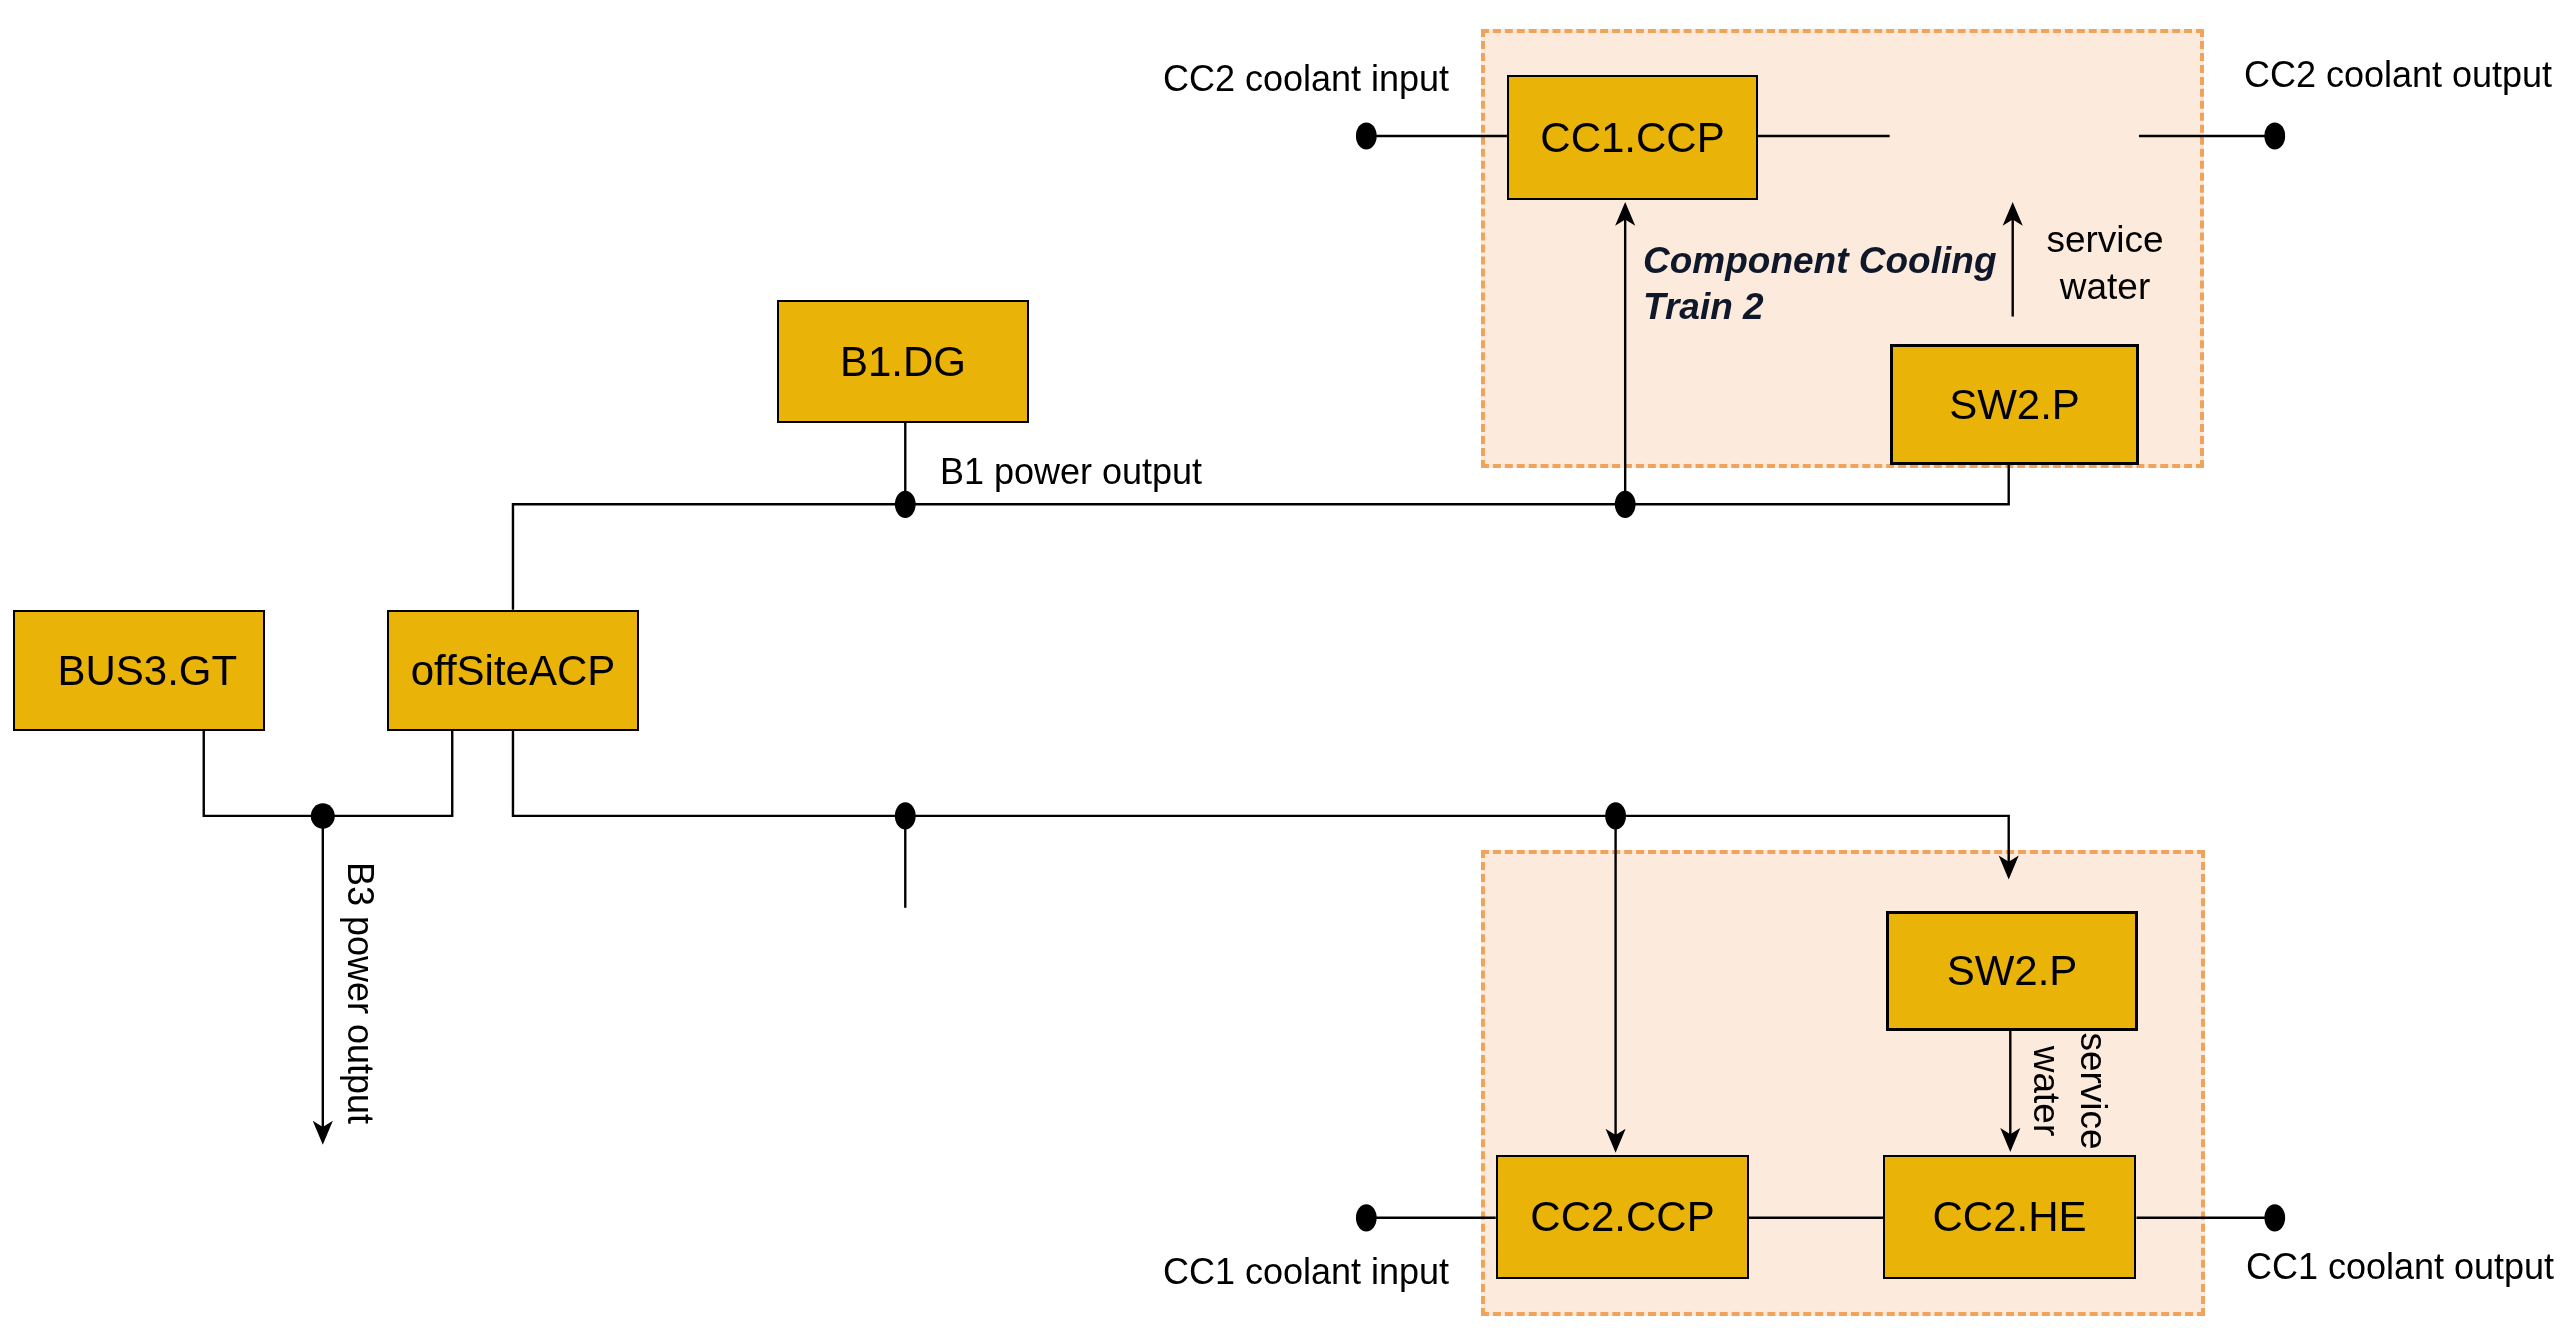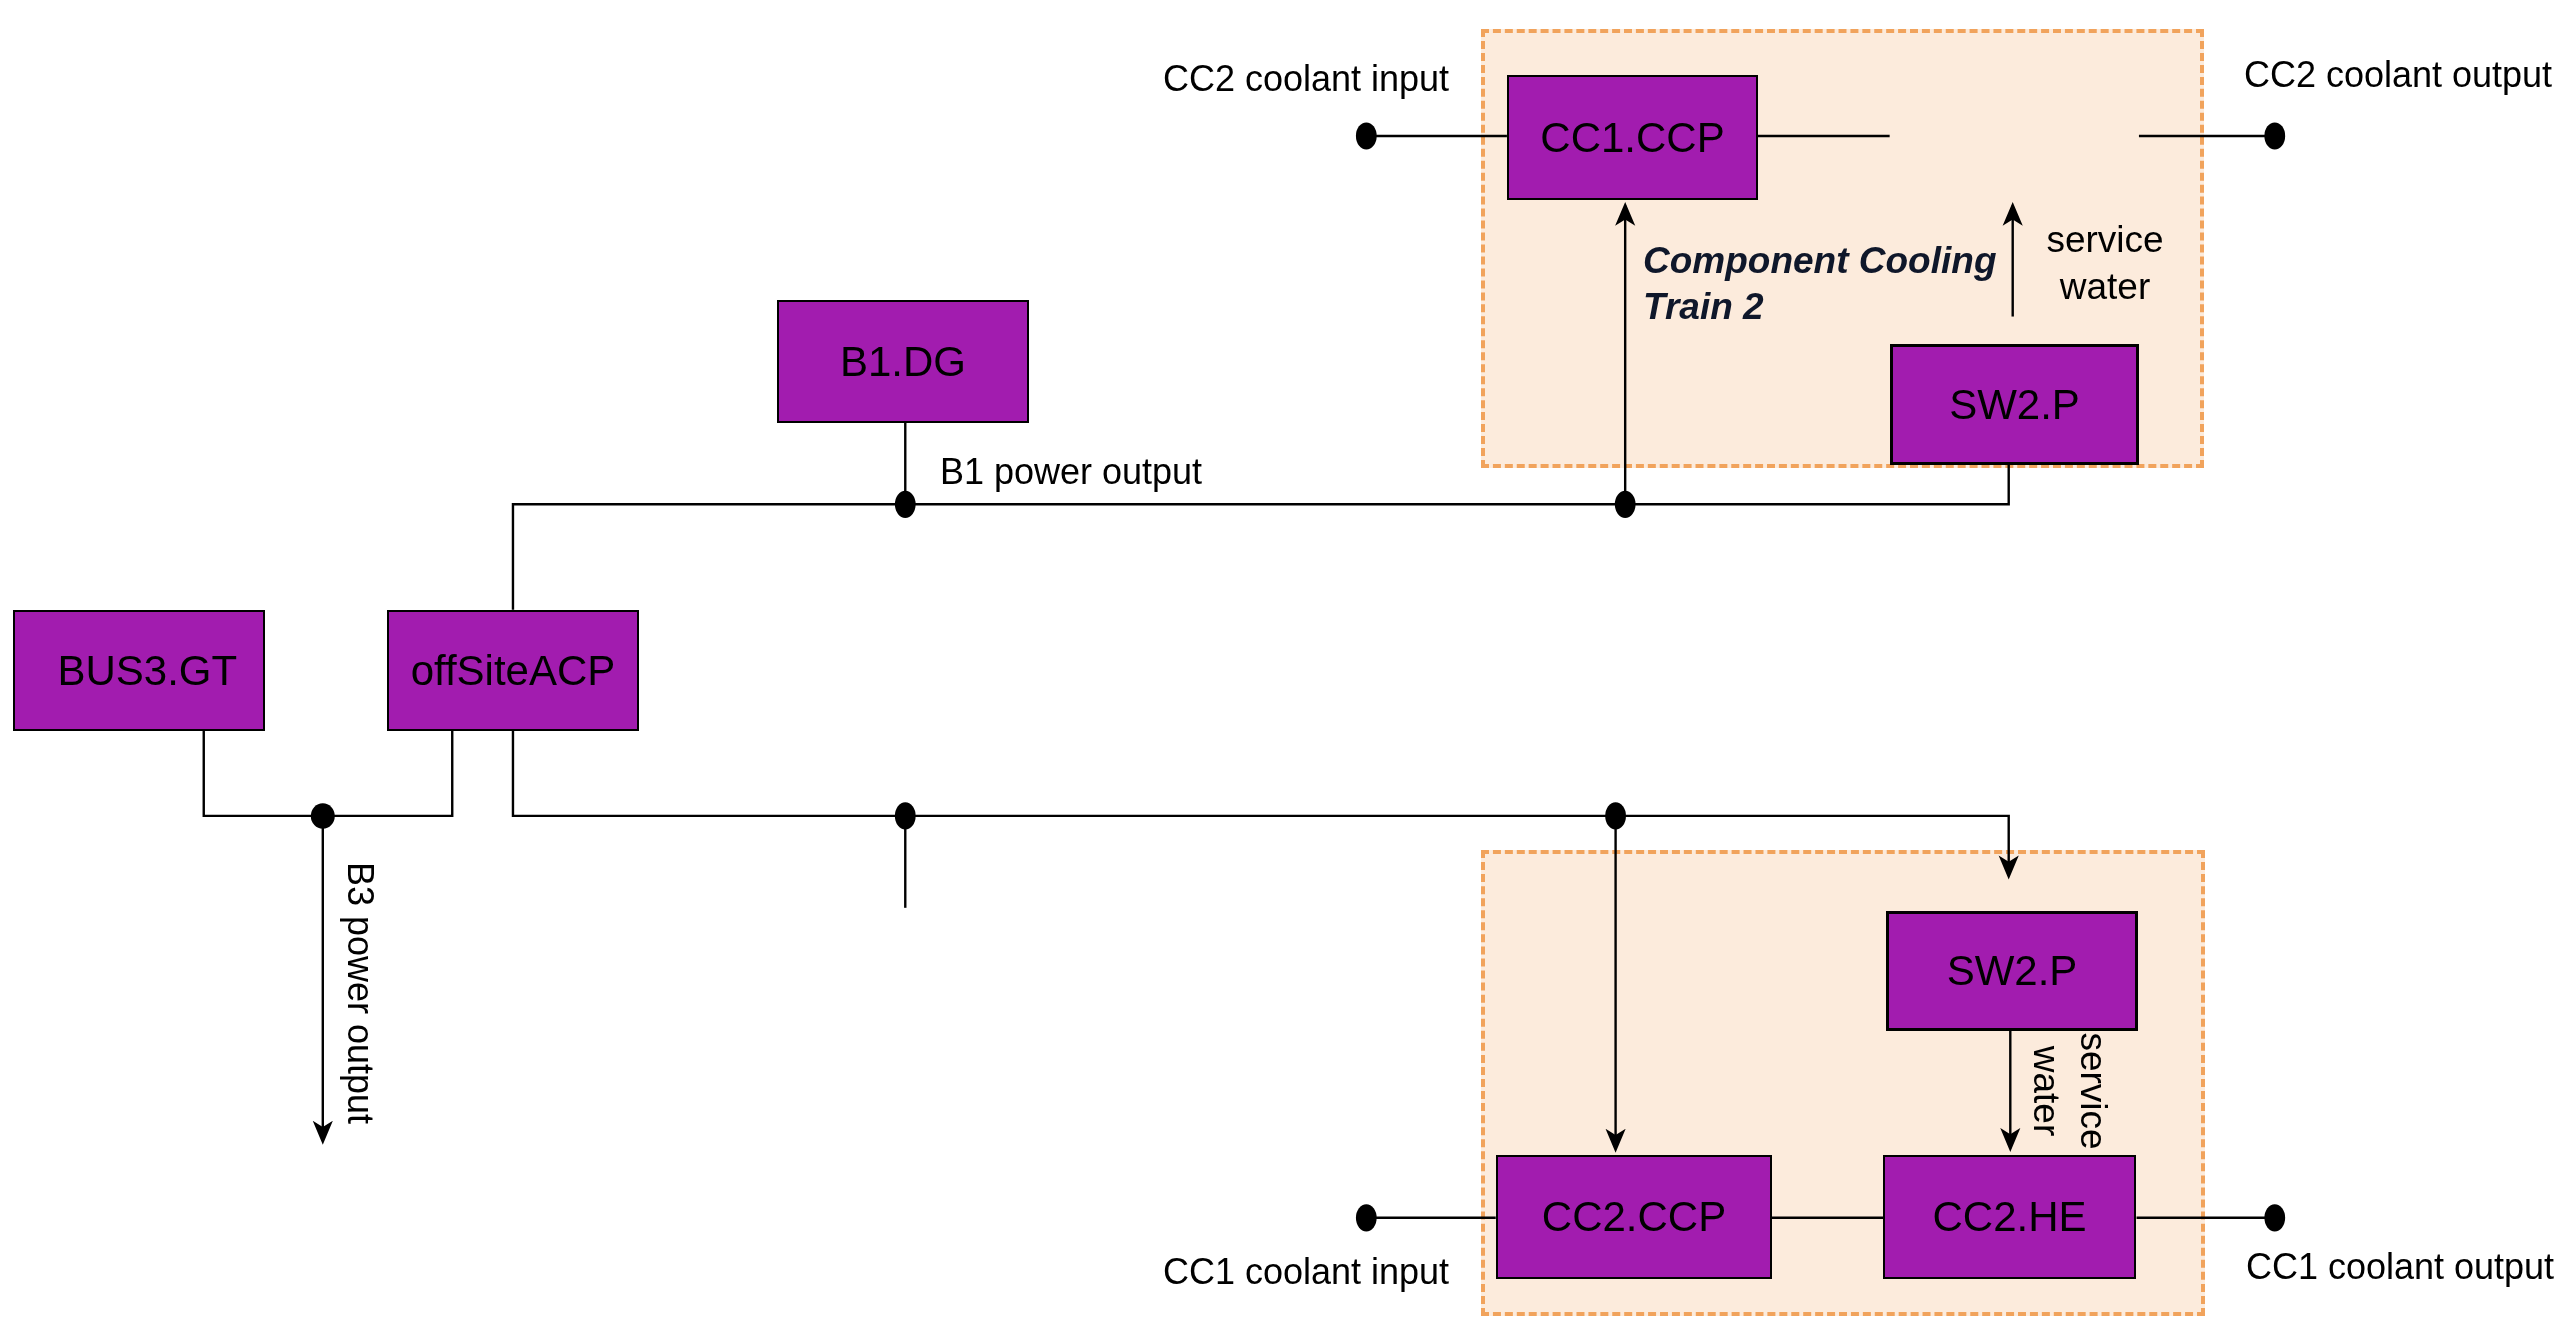--- a/index.html
+++ b/index.html
@@ -26,21 +26,21 @@
     font-weight: bold;
     font-style: italic;
     font-size: 37px;
     line-height: 1.24;
     text-align: left;
   }
   
   .node {
     position: absolute;
     box-sizing: border-box;
-    background: #a21caf;
+    background: #eab308;
     border: 2.4px solid #000000;
     display: flex;
     align-items: center;
     justify-content: center;
     font-size: 42px;
     color: #000000;
     white-space: nowrap;
   }
   .node.thick { border-width: 3.2px; margin-top: 28px; }
   
@@ -113,21 +113,21 @@
       <ellipse cx="2847" cy="1524" rx="13" ry="17"></ellipse>
     </g>
   </svg>
 
   <div class="node" style="left:12.8px; top:610px; width:252px; height:121px;padding-left:17px;">BUS3.GT</div>
   <div class="node" style="left:387px; top:610px; width:252px; height:121px;">offSiteACP</div>
   <div class="node" style="left:777px; top:300px; width:252px; height:123px;">B1.DG</div>
   <div class="node" style="left:1507px; top:75px; width:251px; height:125px;">CC1.CCP</div>
   <div class="node thick" style="left:1890px; top:316px; width:249px; height:121px;">SW2.P</div>
   <div class="node thick" style="left:1886px; top:883px; width:252px; height:120px;">SW2.P</div>
-  <div class="node" style="left:1496px; top:1155px; width:276px; height:124px;">CC2.CCP</div>
+  <div class="node" style="left:1496px; top:1155px; width:253px; height:124px;">CC2.CCP</div>
   <div class="node" style="left:1883px; top:1155px; width:253px; height:124px;">CC2.HE</div>
 
   <div class="ann" style="left:1122px; top:58px; width:368px;">CC2 coolant input</div>
   <div class="ann" style="left:2214px; top:54px; width:368px;">CC2 coolant output</div>
   <div class="ann sw-label" style="left:2021px; top:217px; width:168px;">service water</div>
   <div class="ann" style="left:887px; top:451px; width:368px;">B1 power output</div>
   <div class="ann rot90" style="left:217px; top:973px; width:288px; height:40px;">B3 power output</div>
   <div class="ann sw-label rot90" style="left:1984px; top:1043px; width:168px; height:96px;">service water</div>
   <div class="ann" style="left:1122px; top:1251px; width:368px;">CC1 coolant input</div>
   <div class="ann" style="left:2216px; top:1246px; width:368px;">CC1 coolant output</div>

